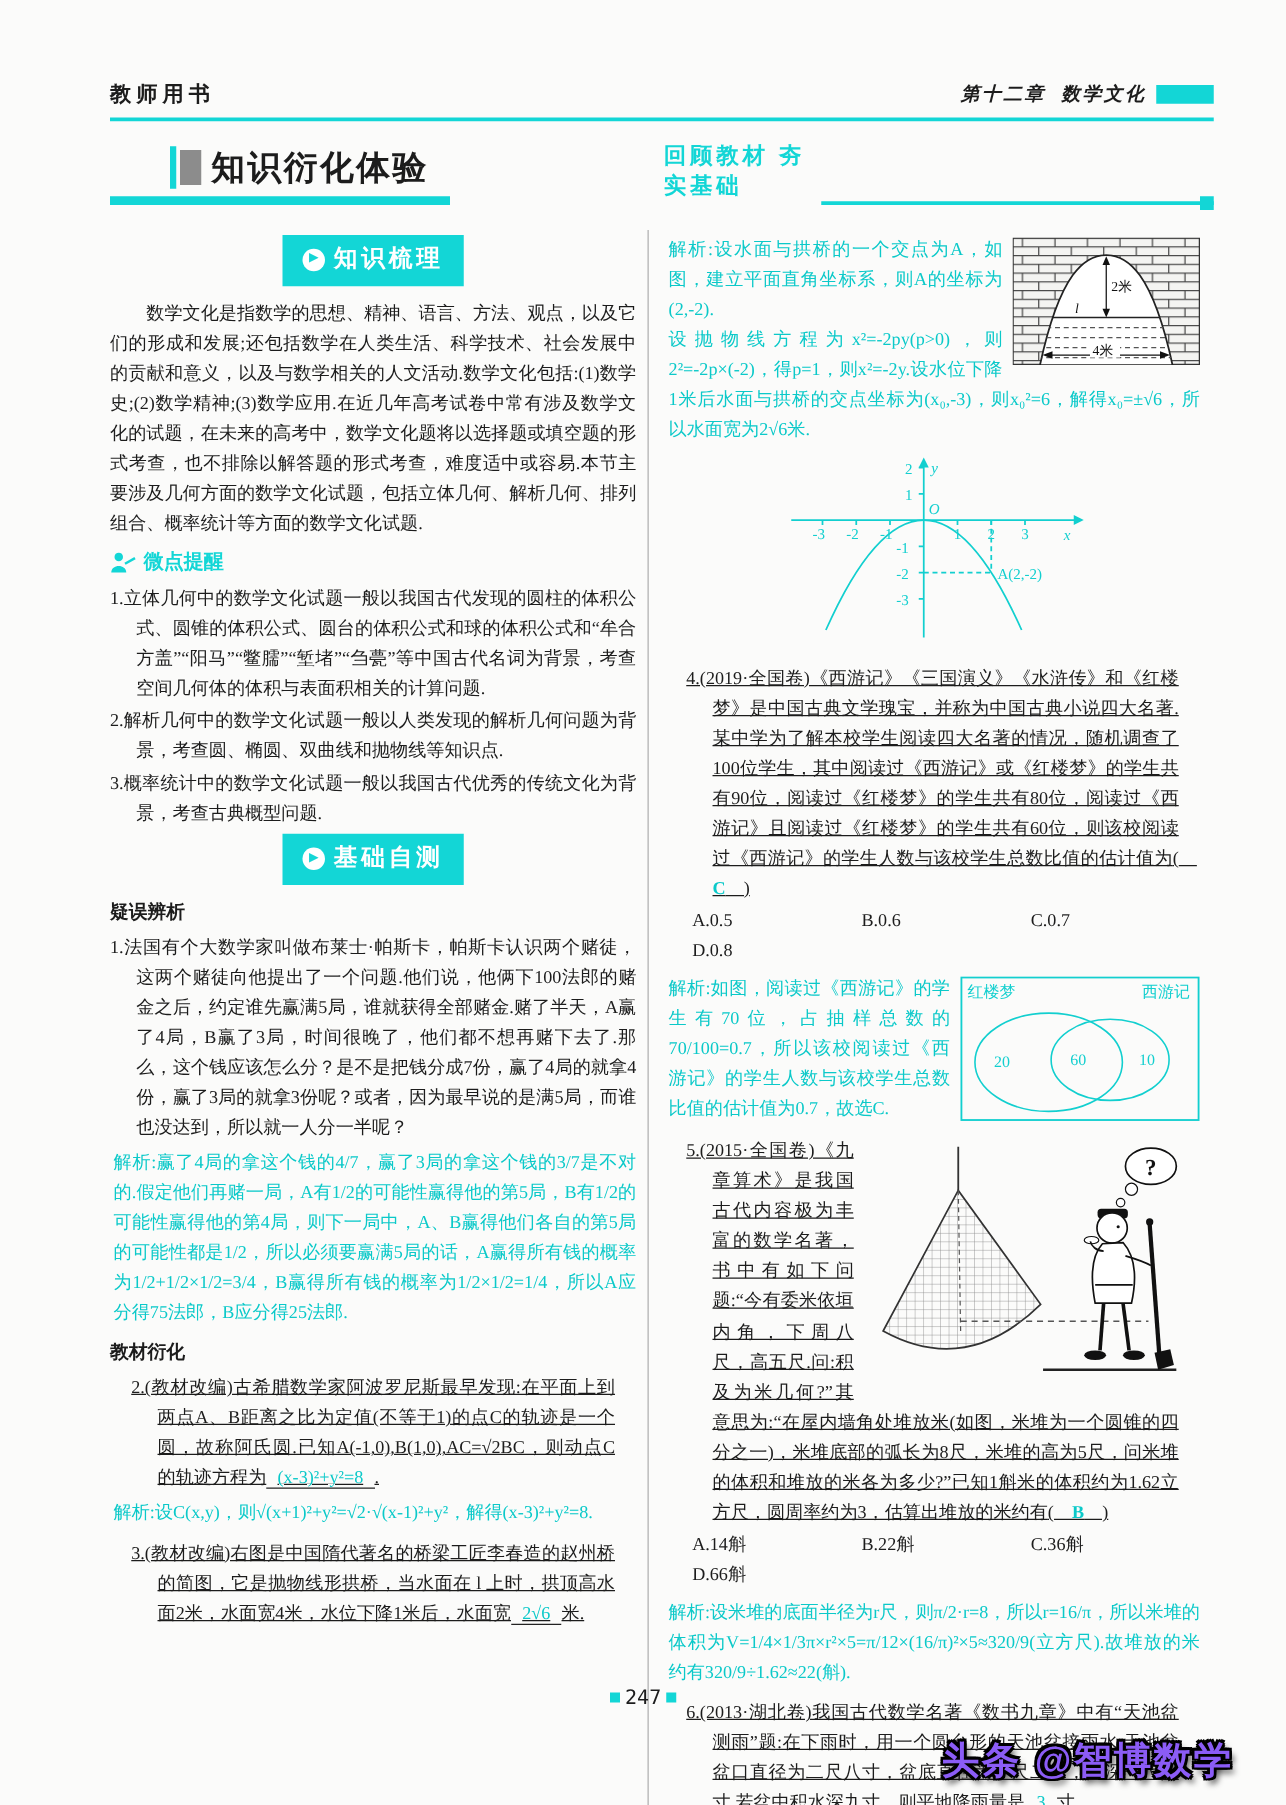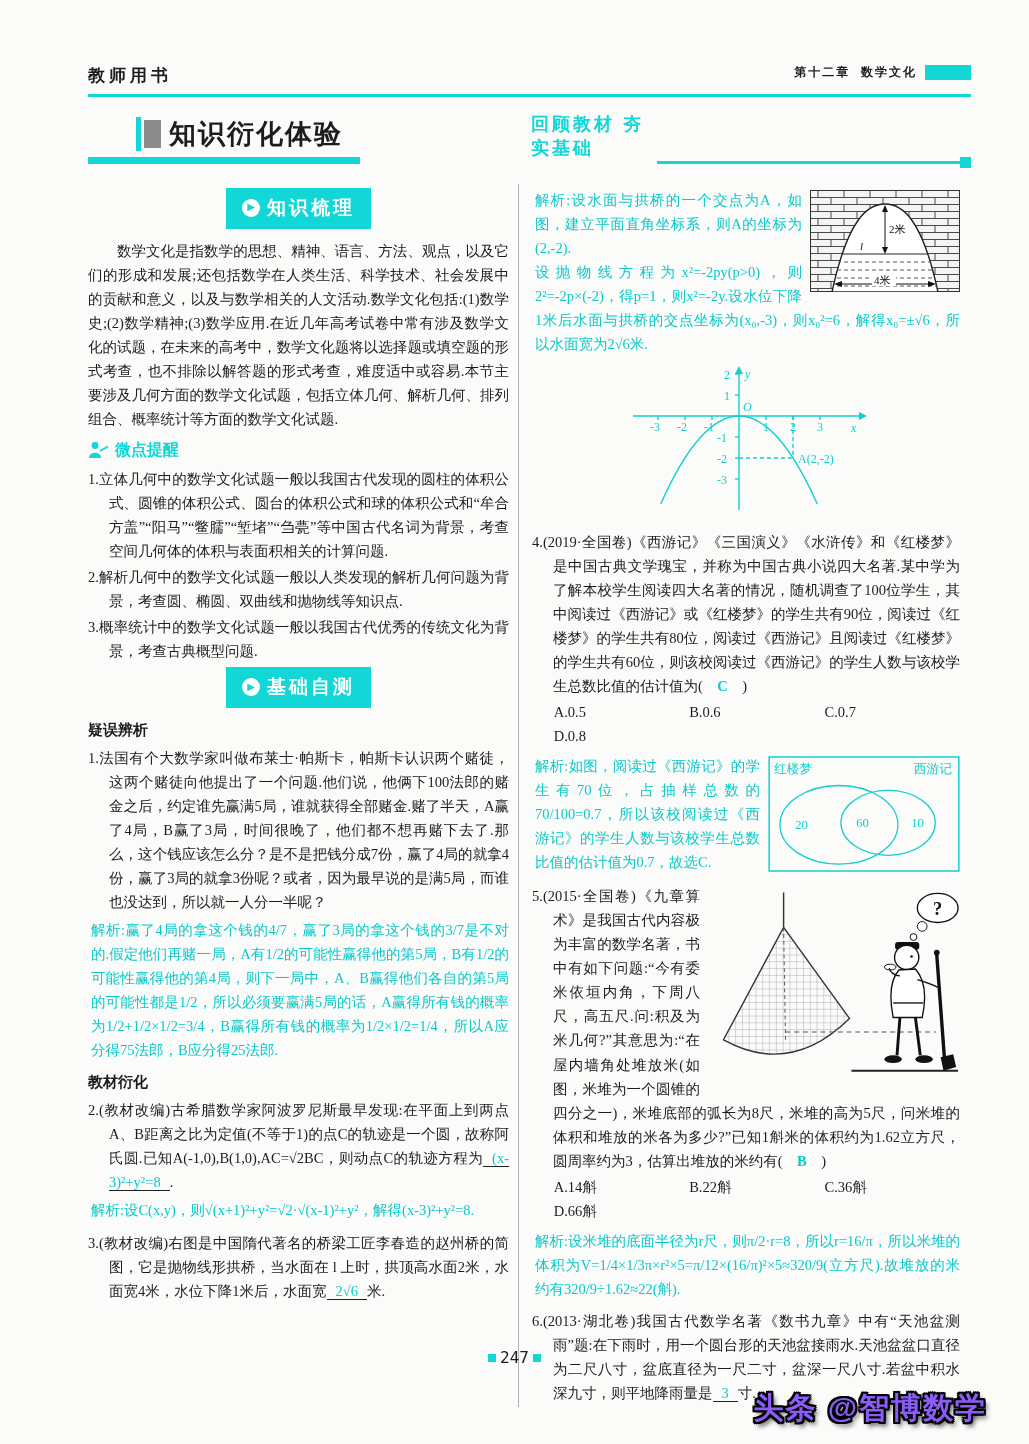--- a/index.html
+++ b/index.html
@@ -5,26 +5,26 @@
   * { margin:0; padding:0; box-sizing:border-box; }
   html,body { background:#e8e8e8; }
   .page {
     position:relative; width:1029px; height:1444px; margin:0 auto;
     background:#fbfbfa; color:#1c1c1c; overflow:hidden;
     font-family:"Liberation Serif","DejaVu Serif",serif;
   }
   
   .header {
     position:absolute; top:64px; left:88px; right:58px;
-    display:flex; justify-content:space-between; align-items:flex-start;
+    display:flex; justify-content:space-between; align-items:center;
     border-bottom:3px solid #13d6d6; padding-bottom:7px;
     font-family:"Liberation Sans","DejaVu Sans",sans-serif;
   }
   .header .hleft { font-weight:bold; font-size:17px; letter-spacing:4px; }
-  .header .hright { display:flex; align-items:center; font-weight:bold; font-size:12px; letter-spacing:2px; }
+  .header .hright { display:flex; align-items:center; font-weight:bold; font-size:15px; letter-spacing:2px;font-style:italic; }
   .header .hblock { width:46px; height:15px; background:#13d6d6; margin-left:8px; }
   
   .titlebar {
     position:absolute; top:112px; left:88px; right:58px;
     display:flex; justify-content:space-between; align-items:flex-end;
     font-family:"Liberation Sans","DejaVu Sans",sans-serif;
   }
   .t-left { display:flex; flex-direction:column; }
   .t-row { display:flex; align-items:center;padding-left:48px; }
   .t-cyanbar { width:5px; height:34px; background:#13d6d6; }
@@ -57,21 +57,21 @@
   .intro { text-indent:2em; margin-bottom:4px; }
   .tipshdr { display:flex; align-items:center; gap:6px; color:#13d6d6; font-weight:bold;
     font-size:16px; font-family:"Liberation Sans","DejaVu Sans",sans-serif; margin:6px 0 3px; }
   .hang { padding-left:1.45em; text-indent:-1.45em; margin:2px 0; }
   .subsec { font-weight:bold; font-size:15px; margin:6px 0 3px;
     font-family:"Liberation Sans","DejaVu Sans",sans-serif; }
   .sol { color:#0bc9c9; margin:4px 0 8px; padding-left:0.2em; display:flow-root; }
   .blank { color:#0bc9c9; border-bottom:1.5px solid #222; padding:0 9px; }
   .ansl { color:#0bc9c9; font-weight:bold; }
   .choices { display:grid; grid-template-columns:1fr 1fr 1fr; padding-left:1.5em; margin:2px 0 6px; clear:both; }
-  .qblock { display:flow-root; margin:2px 0; }
+  .qblock { display:flow-root; margin:2px 17px;text-decoration:underline; }
   .fl-r { float:right; margin:2px 0 4px 8px; }
   .graph-wrap { text-align:center; margin:4px 0 8px; }
   
   .pageno { position:absolute; top:1348px; left:0; width:100%; text-align:center;
     font-size:16px; font-family:"DejaVu Sans Mono",monospace; }
   .pageno .sq { display:inline-block; width:8px; height:8px; background:#13d6d6; margin:0 4px 1px; vertical-align:middle; }
   .watermark {
     position:absolute; top:1388px; right:42px; font-size:30px; font-weight:bold;
     color:#8b5cf6; letter-spacing:2px; font-family:"Liberation Sans","DejaVu Sans",sans-serif;
     text-shadow:2px 0 #000,-2px 0 #000,0 2px #000,0 -2px #000,

